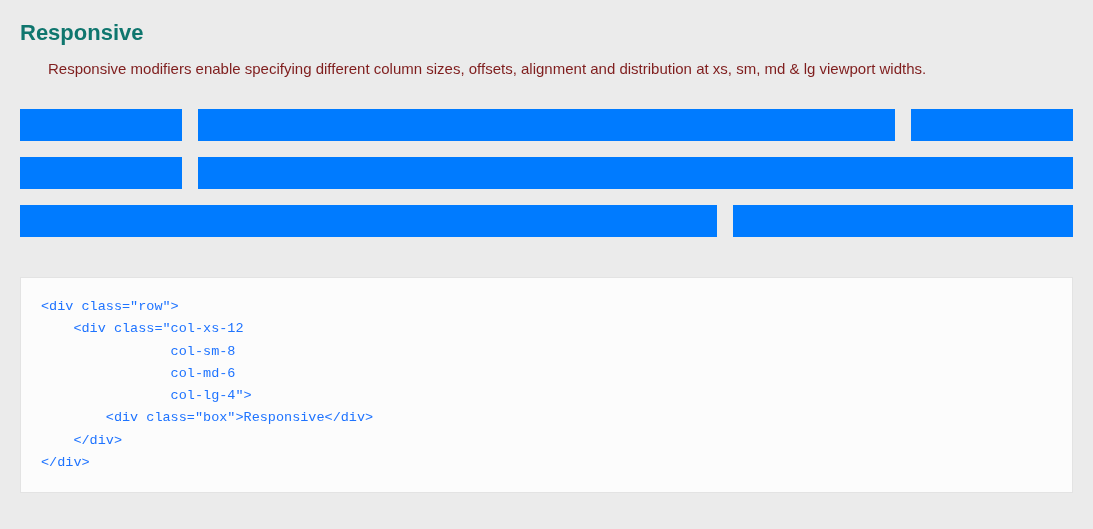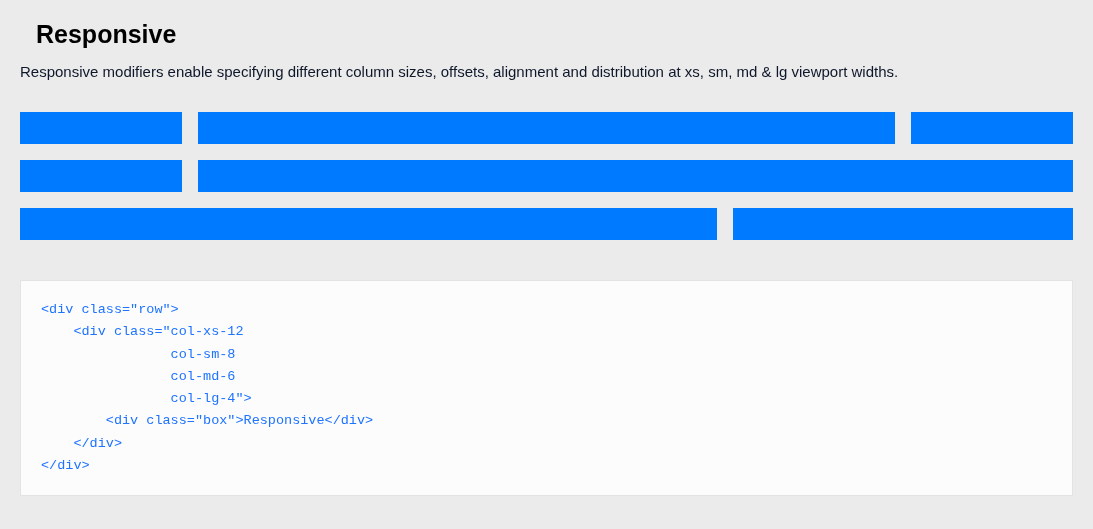--- a/index.html
+++ b/index.html
@@ -7,31 +7,31 @@
       margin: 0;
       padding: 0;
     }
     body {
       background: #ebebeb;
       font-family: -apple-system, BlinkMacSystemFont, "Segoe UI", Helvetica, Arial, sans-serif;
       padding: 20px;
       width: 1093px;
     }
     .heading {
-      font-size: 25px;
+      font-size: 22px;
       font-weight: 700;
-      color: #000000;
+      color: #0f766e;
       margin-bottom: 12px;
-      margin-left: 16px;
     }
     .description {
       font-size: 15px;
-      color: #0f172a;
+      color: #7f1d1d;
       margin-bottom: 30px;
       line-height: 1.4;
+      margin-left: 28px;
     }
     .grid-demo {
       margin-bottom: 40px;
     }
     .row {
       display: flex;
       margin-left: -8px;
       margin-right: -8px;
       margin-bottom: 16px;
     }

